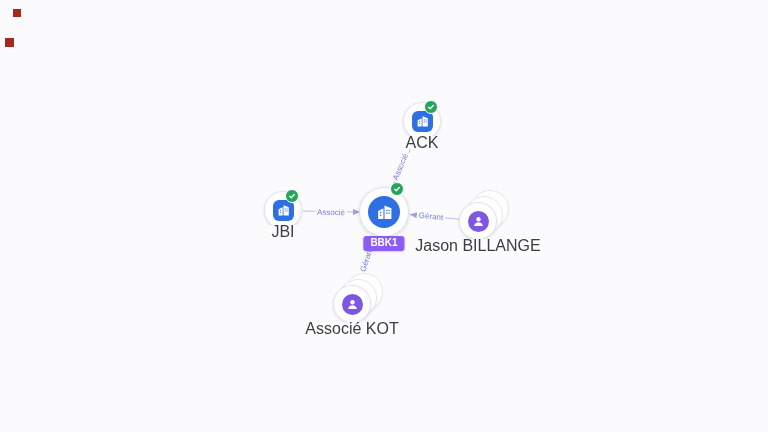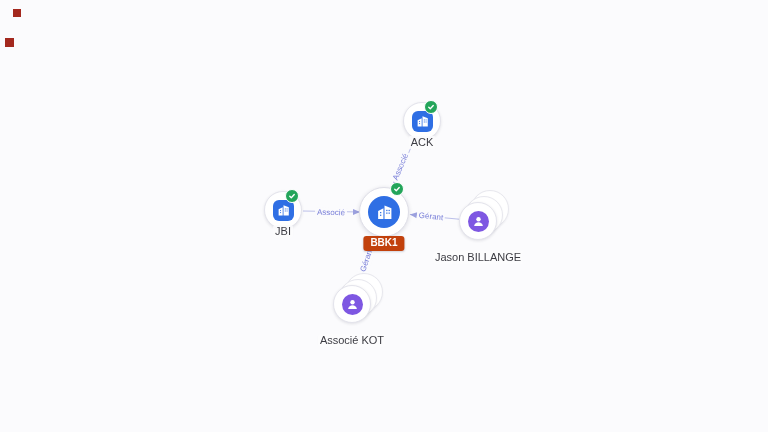--- a/index.html
+++ b/index.html
@@ -30,34 +30,34 @@
   .ghost { position:absolute; width:38px; height:38px; border-radius:50%; background:#fff;
     border:1px solid #e8e8ee; box-shadow:0 1px 2px rgba(30,30,60,.06); }
   .g1 { left:-13px; top:-25px; z-index:1; }
   .g2 { left:-7px; top:-31px; z-index:0; }
 
   .badge { position:absolute; left:2px; top:-21px; width:14px; height:14px; border-radius:50%;
     background:#23a55a; border:1.5px solid #fff; display:flex; align-items:center;
     justify-content:center; z-index:3; }
   .center .badge { left:6px; top:-30px; }
 
-  .nlabel { position:absolute; top:15px; left:0; transform:translateX(-50%); font-size:11px;
+  .nlabel { position:absolute; top:15px; left:0; transform:translateX(-50%); font-size:16px;
     line-height:13px; color:#3c3c43; white-space:nowrap; background:rgba(251,251,253,.85);
     padding:0 2px; border-radius:2px; z-index:2; text-align:center; }
-  .person .nlabel { top:30px; }
+  .person .nlabel { top:18px; }
 
   .center-outer { position:absolute; left:-25px; top:-25px; width:50px; height:50px;
     border-radius:50%; background:#fff; border:1px solid #dfdfe8;
     box-shadow:0 1px 4px rgba(30,30,60,.14); display:flex; align-items:center;
     justify-content:center; z-index:2; }
   .center-inner { width:32px; height:32px; border-radius:50%; background:#2f6fe4;
     display:flex; align-items:center; justify-content:center; }
 
   .center-pill { position:absolute; top:24px; left:0; transform:translateX(-50%);
-    background:#c2410c; color:#fff; font-size:10px; font-weight:bold; line-height:10px;
+    background:#8b5cf6; color:#fff; font-size:10px; font-weight:bold; line-height:10px;
     padding:2px 7px 3px; border-radius:3px; white-space:nowrap; z-index:3;
     box-shadow:0 1px 2px rgba(30,30,60,.18); }
 </style>
 </head>
 <body>
 
 <div class="canvas">
 
   <div class="red-marker m1"></div>
   <div class="red-marker m2"></div>

